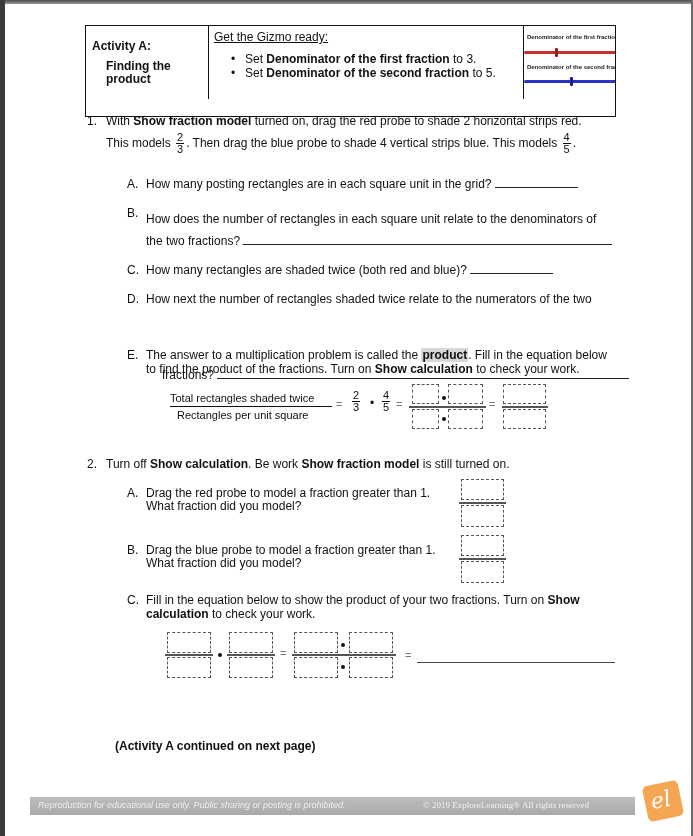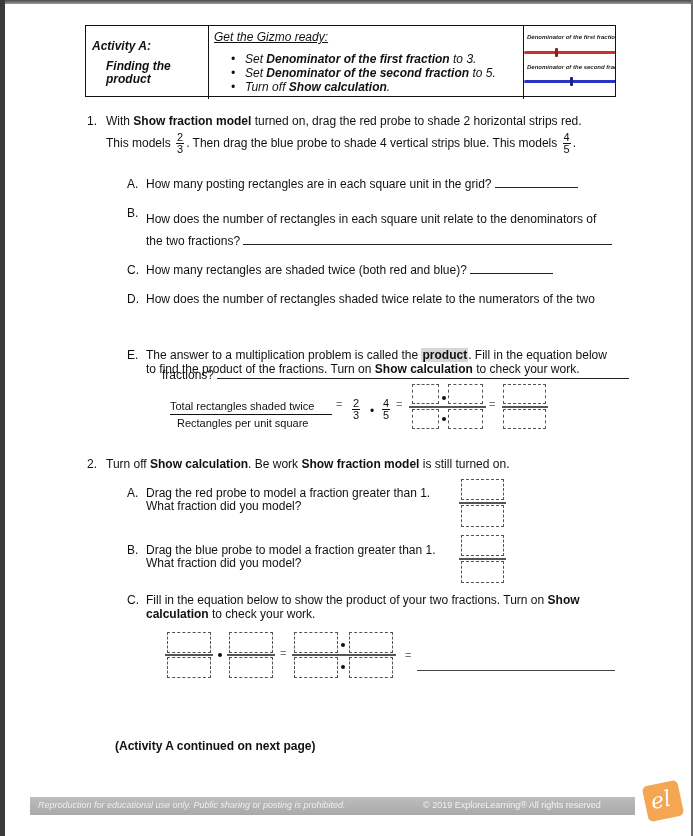--- a/index.html
+++ b/index.html
@@ -8,25 +8,25 @@
     background: #ffffff;
     font-family: "Liberation Sans", sans-serif;
     color: #111;
     position: relative;
     font-size: 12px;
   }
   .edge-top { position: absolute; left: 0; top: 0; width: 693px; height: 4px; background: linear-gradient(#4a4a4a, #9a9a9a); }
   .edge-left { position: absolute; left: 0; top: 0; width: 5px; height: 836px; background: #3b3b3b; }
   .edge-right { position: absolute; right: 0; top: 0; width: 2px; height: 836px; background: #6b6b6b; }
 
-  .abs { position: absolute; margin-top: 8px; }
+  .abs { position: absolute; }
   b { font-weight: bold; }
 
   
-  .hdr { position: absolute; left: 85px; top: 25px; width: 531px; height: 72px; border: 1px solid #111; font-style: italic; }
+  .hdr { position: absolute; left: 85px; top: 25px; width: 531px; height: 92px; border: 1px solid #111; }
   .hdr .c1 { position: absolute; left: 0; top: 0; width: 123px; height: 73px; border-right: 1px solid #111; }
   .hdr .c2 { position: absolute; left: 123px; top: 0; width: 315px; height: 73px; border-right: 1px solid #111; }
   .hdr .c3 { position: absolute; left: 438px; top: 0; width: 91px; height: 73px; overflow: hidden; }
   .act-title { position: absolute; left: 6px; top: 13px; font-weight: bold; font-size: 12px; }
   .act-sub { position: absolute; left: 20px; top: 34px; font-weight: bold; font-size: 12px; line-height: 13px; width: 110px; }
   .gizmo-title { position: absolute; left: 5px; top: 4px; font-size: 12px; text-decoration: underline; }
   .bullets { position: absolute; left: 22px; top: 26px; font-size: 12px; line-height: 14px; list-style: none; }
   .bullets li { position: relative; padding-left: 14px; white-space: nowrap; }
   .bullets li::before { content: "\2022"; position: absolute; left: 0; top: 0; }
   .slider-label { position: absolute; left: 3px; font-size: 6px; font-weight: bold; white-space: nowrap; color: #222; }
@@ -43,42 +43,41 @@
 
   .hl { background: #d7d7d7; padding: 0 1px; }
 
   .dbox { position: absolute; border: 1px dashed #555; }
   .fline { position: absolute; height: 2px; background: #555; }
   .dot { position: absolute; width: 4px; height: 4px; border-radius: 50%; background: #111; }
   .eqs { position: absolute; font-size: 11px; color: #777; }
 
   .footer-bar { position: absolute; left: 30px; top: 797px; width: 605px; height: 18px; background: linear-gradient(#bdbdbd, #a9a9a9); }
   .footer-l { position: absolute; left: 8px; top: 3px; font-size: 9px; font-style: italic; color: #eeeeee; white-space: nowrap; }
-  .footer-r { position: absolute; left: 393px; top: 3px; font-size: 9px; color: #f2f2f2; white-space: nowrap; }
+  .footer-r { position: absolute; left: 393px; top: 3px; font-size: 9px; color: #f2f2f2; white-space: nowrap; font-family: Liberation Serif, serif; }
   .logo { position: absolute; left: 645px; top: 783px; width: 36px; height: 36px; background: #f5a653; border-radius: 5px; transform: rotate(-12deg); }
   .logo span { position: absolute; left: 6px; top: 4px; font-family: "DejaVu Serif", serif; font-style: italic; font-size: 22px; color: #fff; }
 </style>
 </head>
 <body>
 
 <div class="edge-top"></div>
 <div class="edge-left"></div>
 <div class="edge-right"></div>
 
 <div class="hdr">
   <div class="c1">
     <div class="act-title">Activity A:</div>
     <div class="act-sub">Finding the product</div>
   </div>
   <div class="c2">
     <div class="gizmo-title">Get the Gizmo ready:</div>
     <ul class="bullets">
       <li><span>Set </span><b>Denominator of the first fraction</b><span> to 3.</span></li>
       <li><span>Set </span><b>Denominator of the second fraction</b><span> to 5.</span></li>
-      <li><span>Turn off </span><b>Show calculation</b><span>.</span></li>
     </ul>
   </div>
   <div class="c3">
     <div class="slider-label" style="top:8px;">Denominator of the first fraction</div>
     <div class="slider-track" style="top:25px; background:#c8322e;"></div>
     <div class="slider-thumb" style="top:22px; left:31px; background:#8e1f1c;"></div>
     <div class="slider-label" style="top:38px;">Denominator of the second fraction</div>
     <div class="slider-track" style="top:54px; background:#2b35c4;"></div>
     <div class="slider-thumb" style="top:51px; left:46px; background:#1b2190;"></div>
   </div>
@@ -102,21 +101,21 @@
 <div class="q" style="left:146px; top:177px;"><span>How many posting rectangles are in each square unit in the grid?</span> <span class="blank" style="width:83px;"></span></div>
 
 <div class="q" style="left:127px; top:206px;">B.</div>
 <div class="q" style="left:146px; top:212px;">How does the number of rectangles in each square unit relate to the denominators of</div>
 <div class="q" style="left:146px; top:234px;"><span>the two fractions?</span> <span class="blank" style="width:369px;"></span></div>
 
 <div class="q" style="left:127px; top:263px;">C.</div>
 <div class="q" style="left:146px; top:263px;"><span>How many rectangles are shaded twice (both red and blue)?</span> <span class="blank" style="width:83px;"></span></div>
 
 <div class="q" style="left:127px; top:292px;">D.</div>
-<div class="q" style="left:146px; top:292px;">How does the number of rectangles shaded twice relate to the numerators of the two</div>
+<div class="q" style="left:146px; top:292px;">How next the number of rectangles shaded twice relate to the numerators of the two</div>
 <div class="q" style="left:162px; top:320px;margin-top:48px;"><span>fractions?</span> <span class="blank" style="width:412px;"></span></div>
 
 <div class="q" style="left:127px; top:348px;">E.</div>
 <div class="q" style="left:146px; top:348px;"><span>The answer to a multiplication problem is called the </span><b class="hl">product</b><span>. Fill in the equation below</span></div>
 <div class="q" style="left:146px; top:362px;"><span>to find the product of the fractions. Turn on </span><b>Show calculation</b><span> to check your work.</span></div>
 
 <div class="abs" style="left:170px; top:392px; font-size:11px; white-space:nowrap;">Total rectangles shaded twice</div>
 <div class="abs" style="left:170px; top:406px; width:162px; height:1px; background:#111;"></div>
 <div class="abs" style="left:177px; top:409px; font-size:11px; white-space:nowrap;">Rectangles per unit square</div>
 <div class="eqs" style="left:336px; top:398px;">=</div>

